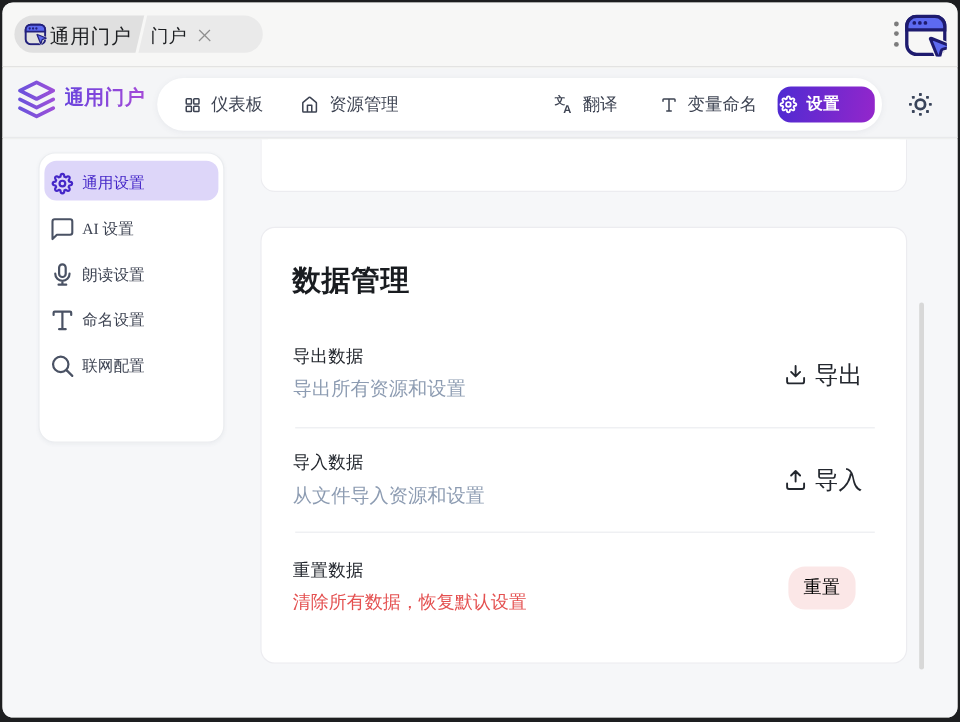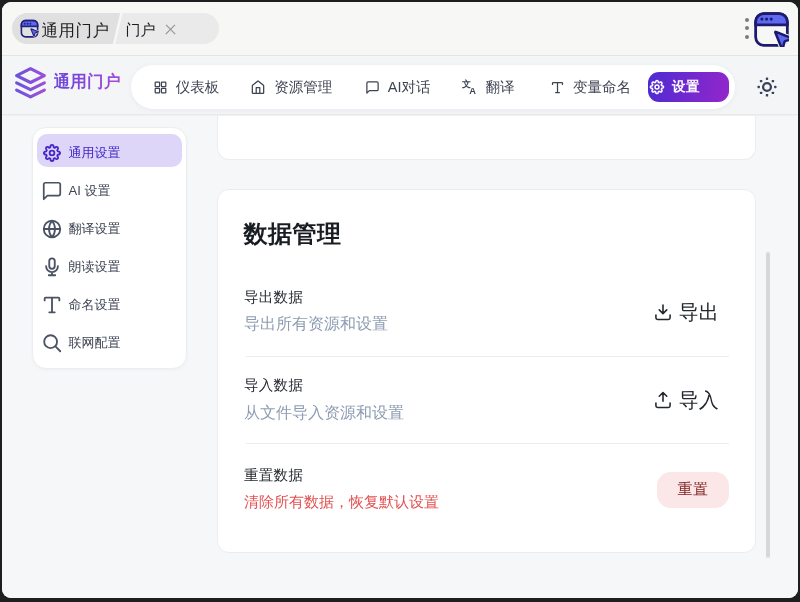--- a/index.html
+++ b/index.html
@@ -30,32 +30,32 @@
 .setbtn{position:absolute;left:517px;top:6.5px;width:80.5px;height:30px;border-radius:11px;background:linear-gradient(100deg,#4e2bd2,#9426cb);display:flex;align-items:center;justify-content:flex-start;color:#fff;font-size:13.5px;font-weight:bold;letter-spacing:0.5px;}
 .setbtn svg{margin-right:6px;}
 .sun{position:absolute;left:754px;top:19px;}
 
 .main{position:absolute;left:0;top:113.5px;width:100%;height:482.5px;background:#f6f7f9;}
 .sidecard{position:absolute;left:29.5px;top:11px;width:155px;height:242.5px;background:#fff;border:1px solid #ebedf0;border-radius:14px;padding:4px 4px 8px;box-shadow:0 1px 3px rgba(80,90,110,0.05);}
 .sideitem{height:38px;display:flex;align-items:center;padding-left:4px;color:#3d4352;font-size:13px;position:relative;}
 .sideitem svg{margin-right:6px;flex:none;position:relative;z-index:1;top:2.5px;}
 .sideitem.on{color:#4527c8;}
 .sideitem.on:before{content:"";position:absolute;left:0;right:0;top:2.5px;bottom:2.5px;background:#ddd6f9;border-radius:10px;}
-.sideitem span{position:relative;z-index:1;top:2.5px;}
+.sideitem span{position:relative;z-index:1;top:2.5px;font-family:Liberation Serif, serif;}
 
 .topcard{position:absolute;left:215px;top:0px;width:539px;height:44px;background:#fff;border:1px solid #ececf0;border-top:none;border-radius:0 0 12px 12px;}
 .maincard{position:absolute;left:215px;top:73.5px;width:539px;height:364px;background:#fff;border:1px solid #ececf0;border-radius:12px;}
 .mtitle{position:absolute;left:25.5px;top:28px;font-size:24px;font-weight:bold;color:#191c20;letter-spacing:0.5px;}
 .rowt{position:absolute;left:26px;font-size:14.5px;color:#23272e;letter-spacing:0.3px;}
 .rows{position:absolute;left:26px;font-size:16px;color:#8d9cb2;letter-spacing:0px;}
 .rowred{color:#e45050;font-size:15px;}
 .divider{position:absolute;left:28px;width:483px;height:1px;background:#ebedf0;}
 .actbtn{position:absolute;display:flex;align-items:center;height:17px;font-size:20px;color:#23272e;letter-spacing:0px;}
 
-.resetbtn{position:absolute;left:439px;top:281.5px;width:72px;height:36.5px;padding-bottom:1px;background:#fbe7e7;border-radius:14px;display:flex;align-items:center;justify-content:center;color:#7f1d1d;font-size:15px;letter-spacing:0.5px;}
+.resetbtn{position:absolute;left:439px;top:281.5px;width:56px;height:36.5px;padding-bottom:1px;background:#fbe7e7;border-radius:14px;display:flex;align-items:center;justify-content:center;color:#000000;font-size:15px;letter-spacing:0.5px;}
 .thumb{position:absolute;left:764px;top:136.5px;width:4px;height:306px;border-radius:2px;background:#d8d8d8;}
 </style>
 </head>
 <body>
 <div class="win">
 
   <div class="tabstrip">
     <div class="tab1">
       <svg class="ticon" width="19" height="19" viewBox="0 0 34 34">
           <g fill="none">
@@ -108,23 +108,20 @@
     <div class="navpill">
       <div class="navitem" style="left:21.8px;"><svg width="15" height="15" viewBox="0 0 24 24" fill="none" stroke="#3d4352" stroke-width="2">
             <rect x="3.5" y="3.5" width="7" height="7" rx="1"></rect>
             <rect x="13.5" y="3.5" width="7" height="7" rx="1"></rect>
             <rect x="3.5" y="13.5" width="7" height="7" rx="1"></rect>
             <rect x="13.5" y="13.5" width="7" height="7" rx="1"></rect>
           </svg>仪表板</div>
       <div class="navitem" style="left:119.3px;"><svg width="16" height="16" viewBox="0 0 24 24" fill="none" stroke="#3d4352" stroke-width="1.9" stroke-linejoin="round">
             <path d="M3.5 10.2 V20.5 a1 1 0 0 0 1 1 h15 a1 1 0 0 0 1-1 V10.2 a1 1 0 0 0-.36-.77 l-7.5-6.2 a1 1 0 0 0-1.28 0 l-7.5 6.2 a1 1 0 0 0-.36.77 z M9.3 21.5 v-8.5 h5.4 v8.5"></path>
           </svg>资源管理</div>
-      <div class="navitem" style="left:233.8px;"><svg width="15" height="15" viewBox="0 0 24 24" fill="none" stroke="#3d4352" stroke-width="2" stroke-linejoin="round">
-            <path d="M21 15a2 2 0 0 1-2 2H7l-4 4V5a2 2 0 0 1 2-2h14a2 2 0 0 1 2 2z"></path>
-          </svg>AI对话</div>
       <div class="navitem" style="left:330.6px;"><svg width="16" height="16" viewBox="0 0 24 24" fill="#3d4352">
             <text x="0" y="12" font-size="13.5" font-weight="bold" fill="#3d4352">文</text>
             <text x="11" y="23" font-size="14" font-weight="bold" fill="#3d4352">A</text>
           </svg>翻译</div>
       <div class="navitem" style="left:419px;"><svg width="15" height="15" viewBox="0 0 24 24" fill="none" stroke="#3d4352" stroke-width="2" stroke-linecap="round" stroke-linejoin="round">
             <path d="M4 7 V5 a1 1 0 0 1 1-1 h14 a1 1 0 0 1 1 1 v2 M9 20 h6 M12 4 v16"></path>
           </svg>变量命名</div>
       <div class="setbtn"><svg width="18" height="18" viewBox="0 0 24 24" fill="none" stroke="#fff" stroke-width="2" stroke-linejoin="round">
             <path d="M10.22 5.80 C10.22 2.31 13.78 2.31 13.78 5.80 A6.45 6.45 0 0 1 15.13 6.36 C17.59 3.89 20.11 6.41 17.64 8.87 A6.45 6.45 0 0 1 18.20 10.22 C21.69 10.22 21.69 13.78 18.20 13.78 A6.45 6.45 0 0 1 17.64 15.13 C20.11 17.59 17.59 20.11 15.13 17.64 A6.45 6.45 0 0 1 13.78 18.20 C13.78 21.69 10.22 21.69 10.22 18.20 A6.45 6.45 0 0 1 8.87 17.64 C6.41 20.11 3.89 17.59 6.36 15.13 A6.45 6.45 0 0 1 5.80 13.78 C2.31 13.78 2.31 10.22 5.80 10.22 A6.45 6.45 0 0 1 6.36 8.87 C3.89 6.41 6.41 3.89 8.87 6.36 A6.45 6.45 0 0 1 10.22 5.80 Z"></path>
             <circle cx="12" cy="12" r="2.6"></circle>
@@ -152,27 +149,20 @@
             <path d="M10.22 5.80 C10.22 2.31 13.78 2.31 13.78 5.80 A6.45 6.45 0 0 1 15.13 6.36 C17.59 3.89 20.11 6.41 17.64 8.87 A6.45 6.45 0 0 1 18.20 10.22 C21.69 10.22 21.69 13.78 18.20 13.78 A6.45 6.45 0 0 1 17.64 15.13 C20.11 17.59 17.59 20.11 15.13 17.64 A6.45 6.45 0 0 1 13.78 18.20 C13.78 21.69 10.22 21.69 10.22 18.20 A6.45 6.45 0 0 1 8.87 17.64 C6.41 20.11 3.89 17.59 6.36 15.13 A6.45 6.45 0 0 1 5.80 13.78 C2.31 13.78 2.31 10.22 5.80 10.22 A6.45 6.45 0 0 1 6.36 8.87 C3.89 6.41 6.41 3.89 8.87 6.36 A6.45 6.45 0 0 1 10.22 5.80 Z"></path>
             <circle cx="12" cy="12" r="2.6"></circle>
           </svg>
           <span>通用设置</span>
         </div>
       <div class="sideitem">
           <svg width="22" height="22" viewBox="0 0 24 24" fill="none" stroke="#4a5264" stroke-width="1.9" stroke-linejoin="round">
             <path d="M21 15a2 2 0 0 1-2 2H7l-4 4V5a2 2 0 0 1 2-2h14a2 2 0 0 1 2 2z"></path>
           </svg>
           <span>AI 设置</span>
-        </div>
-      <div class="sideitem">
-          <svg width="22" height="22" viewBox="0 0 24 24" fill="none" stroke="#4a5264" stroke-width="2">
-            <circle cx="12" cy="12" r="9"></circle>
-            <path d="M3 12 h18 M12 3 a14 14 0 0 1 0 18 M12 3 a14 14 0 0 0 0 18"></path>
-          </svg>
-          <span>翻译设置</span>
         </div>
       <div class="sideitem">
           <svg width="22" height="22" viewBox="0 0 24 24" fill="none" stroke="#4a5264" stroke-width="2" stroke-linecap="round">
             <rect x="9" y="2.5" width="6" height="11.5" rx="3"></rect>
             <path d="M5.5 11 a6.5 6.5 0 0 0 13 0 M12 17.5 v3 M8.5 21 h7"></path>
           </svg>
           <span>朗读设置</span>
         </div>
       <div class="sideitem">
           <svg width="22" height="22" viewBox="0 0 24 24" fill="none" stroke="#4a5264" stroke-width="2" stroke-linecap="round" stroke-linejoin="round">

